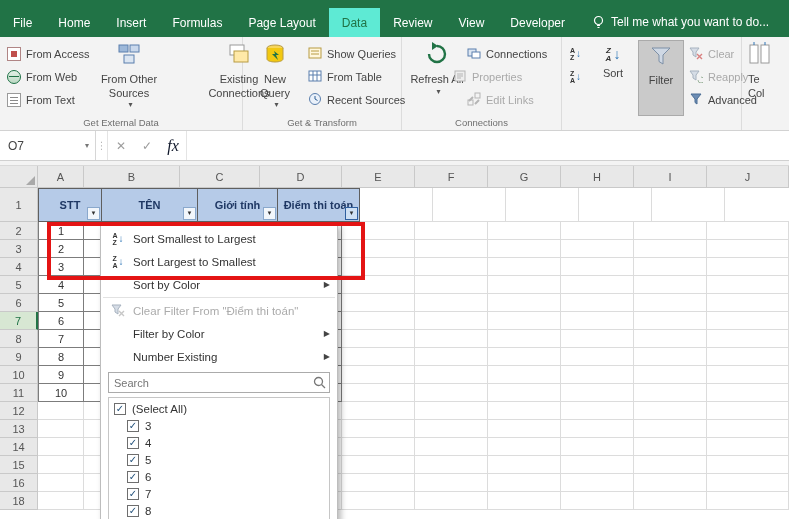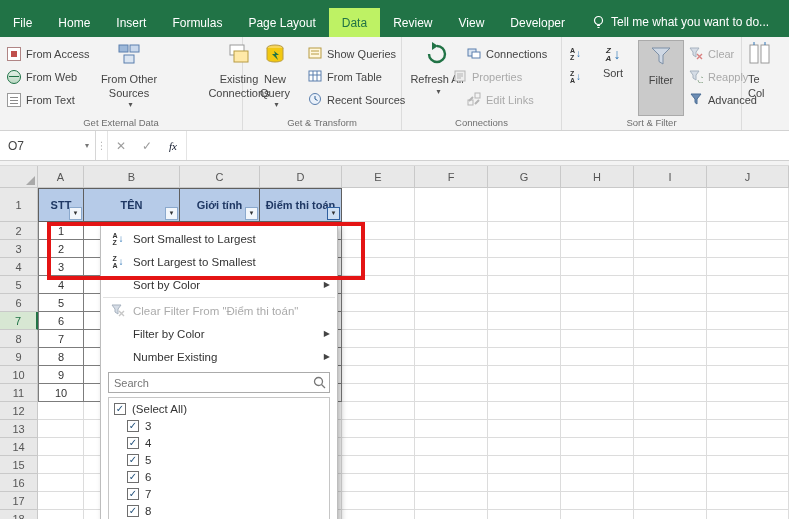--- a/index.html
+++ b/index.html
@@ -5,21 +5,21 @@
   html,body{margin:0;padding:0;overflow:hidden;}
   body{width:789px;height:519px;position:relative;background:#fff;
        font-family:"Liberation Sans",sans-serif;-webkit-font-smoothing:antialiased;}
   *{box-sizing:border-box;}
 
   
   .tabbar{position:absolute;top:0;left:0;right:0;height:37px;background:#217346;
           display:flex;align-items:flex-end;color:#fff;}
   .tabs{display:flex;align-items:flex-end;height:100%;}
   .tab{padding:8px 13px 7px;font-size:12px;white-space:nowrap;cursor:default;}
-  .tab.active{background:#bef264;color:#217346;}
+  .tab.active{background:#5eead4;color:#217346;}
   .tellme{display:flex;align-items:center;gap:6px;font-size:12px;padding:0 8px 8px 14px;white-space:nowrap;}
 
   
   .ribbon{position:absolute;top:37px;left:0;right:0;height:94px;background:#f3f3f3;
           border-bottom:1px solid #d2d2d2;font-size:11px;color:#444;}
   .group{position:absolute;top:0;bottom:0;border-right:1px solid #dcdcdc;}
   .group-label{position:absolute;bottom:2px;left:0;right:0;text-align:center;
                font-size:9.5px;color:#6e6e6e;white-space:nowrap;}
   .smallbtn{position:absolute;display:flex;align-items:center;gap:5px;height:21px;
             padding:0 3px;white-space:nowrap;}
@@ -55,21 +55,21 @@
   .fbar{position:absolute;top:131px;left:0;right:0;height:30px;background:#fff;
         border-bottom:1px solid #d0d0d0;display:flex;align-items:stretch;font-size:12px;color:#444;}
   .namebox{width:96px;border-right:1px solid #d6d6d6;display:flex;align-items:center;
            padding-left:8px;gap:4px;position:relative;}
   .namebox .nval{flex:1;}
   .namebox .nb-caret{font-size:8px;color:#777;padding-right:6px;}
   .fbar-dots{width:12px;display:flex;align-items:center;justify-content:center;color:#b5b5b5;
              border-right:1px solid #e4e4e4;font-size:10px;}
   .fbtnbar{display:flex;align-items:center;gap:0;}
   .fbbtn{width:26px;text-align:center;color:#9d9d9d;font-size:12px;}
-  .fx{color:#0f172a;font-style:italic;font-family:"Liberation Serif",serif;font-size:11px;}
+  .fx{color:#0f172a;font-style:italic;font-family:"Liberation Serif",serif;font-size:16px;}
   .finput{flex:1;border-left:1px solid #e4e4e4;}
 
   
   .gridgap{position:absolute;top:161px;left:0;right:0;height:5px;background:#f3f3f3;border-bottom:1px solid #d9d9d9;}
   .grid{position:absolute;top:166px;left:0;right:0;bottom:0;background:#fff;font-size:11px;color:#444;}
   .colhdrs{display:flex;height:22px;}
   .corner{width:38px;flex:none;background:#e8e8e8;border-right:1px solid #c9c9c9;
           border-bottom:1px solid #c9c9c9;position:relative;}
   .corner::after{content:'';position:absolute;right:2px;bottom:2px;width:0;height:0;
           border-left:9px solid transparent;border-bottom:9px solid #a9a9a9;}
@@ -317,21 +317,20 @@
       <span>Reapply</span>
     </div>
     <div class="smallbtn" style="left:124px;top:52px;">
       <span>
         <svg width="14" height="14">
             <path d="M2 2h10L8 7v5l-2-1.5V7z" fill="#6d8db4" stroke="#4a6d94"></path>
           </svg>
       </span>
       <span>Advanced</span>
     </div>
-    <div class="group-label">Sort &amp; Filter</div>
   </div>
 
   <div class="group" style="left:742px;width:47px;border-right:0;">
     <div class="bigbtn" style="left:6px;width:44px;align-items:flex-start;text-align:left;">
       <span class="bicon">
         <svg width="24" height="24">
             <rect x="2" y="3" width="8" height="18" fill="#ffffff" stroke="#9a9a9a"></rect>
             <rect x="13" y="3" width="8" height="18" fill="#ffffff" stroke="#9a9a9a"></rect>
             <path d="M6 0v3M17 0v3" stroke="#2e75b6"></path>
           </svg>
@@ -369,21 +368,21 @@
         <div class="hdrcell" style="width: 73px;">F</div>
         <div class="hdrcell" style="width: 73px;">G</div>
         <div class="hdrcell" style="width: 73px;">H</div>
         <div class="hdrcell" style="width: 73px;">I</div>
         <div class="hdrcell" style="width: 82px;">J</div>
       </div>
   </div>
   <div>
       <div class="grow" style="height: 34px;">
         <div class="rowhdr">1</div>
-        <div class="cell hdrblue t l" style="width: 46px;">
+        <div class="cell hdrblue t l" style="width: 64px;">
           <span>STT</span>
           <span class="fdrop">▼</span>
         </div>
         <div class="cell hdrblue t" style="width: 96px;">
           <span>TÊN</span>
           <span class="fdrop">▼</span>
         </div>
         <div class="cell hdrblue t" style="width: 80px;">
           <span>Giới tính</span>
           <span class="fdrop">▼</span>
@@ -588,33 +587,20 @@
         <div class="cell" style="width: 80px;"></div>
         <div class="cell" style="width: 82px;"></div>
         <div class="cell" style="width: 73px;"></div>
         <div class="cell" style="width: 73px;"></div>
         <div class="cell" style="width: 73px;"></div>
         <div class="cell" style="width: 73px;"></div>
         <div class="cell" style="width: 73px;"></div>
         <div class="cell" style="width: 82px;"></div>
       </div>
       <div class="grow" style="height: 18px;">
-        <div class="rowhdr">17</div>
-        <div class="cell" style="width: 46px;"></div>
-        <div class="cell" style="width: 96px;"></div>
-        <div class="cell" style="width: 80px;"></div>
-        <div class="cell" style="width: 82px;"></div>
-        <div class="cell" style="width: 73px;"></div>
-        <div class="cell" style="width: 73px;"></div>
-        <div class="cell" style="width: 73px;"></div>
-        <div class="cell" style="width: 73px;"></div>
-        <div class="cell" style="width: 73px;"></div>
-        <div class="cell" style="width: 82px;"></div>
-      </div>
-      <div class="grow" style="height: 18px;">
         <div class="rowhdr">18</div>
         <div class="cell" style="width: 46px;"></div>
         <div class="cell" style="width: 96px;"></div>
         <div class="cell" style="width: 80px;"></div>
         <div class="cell" style="width: 82px;"></div>
         <div class="cell" style="width: 73px;"></div>
         <div class="cell" style="width: 73px;"></div>
         <div class="cell" style="width: 73px;"></div>
         <div class="cell" style="width: 73px;"></div>
         <div class="cell" style="width: 73px;"></div>

